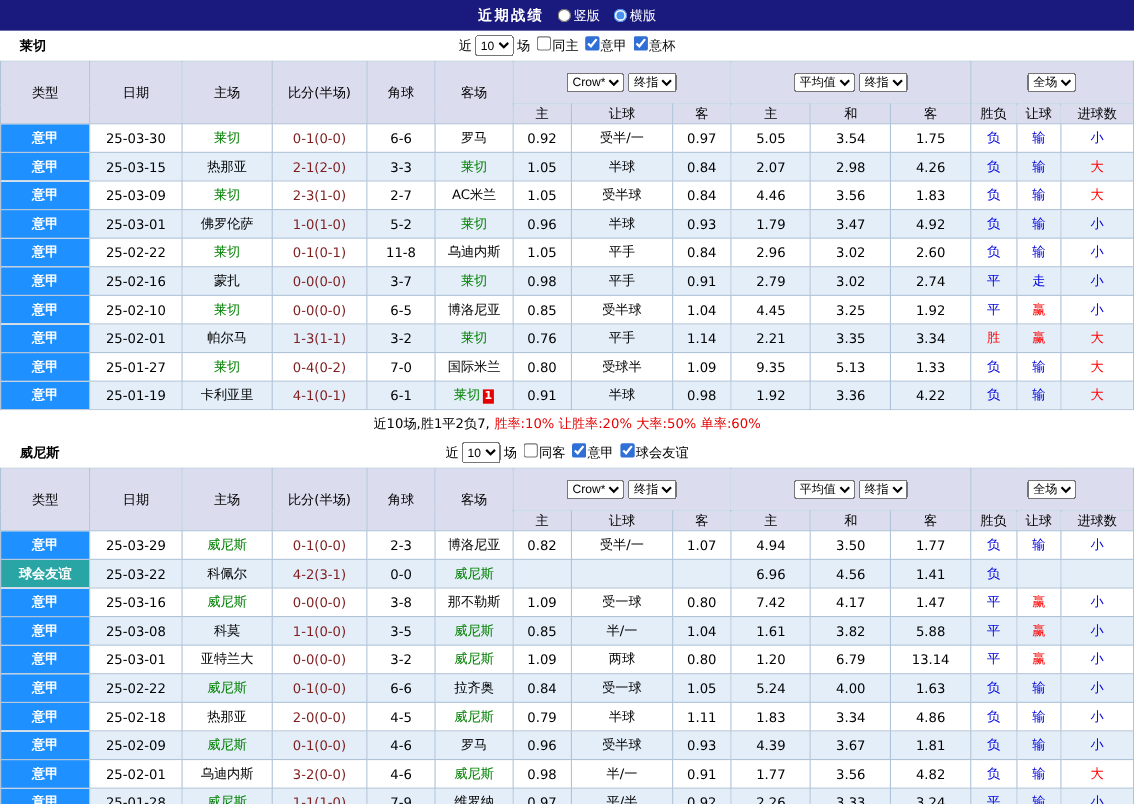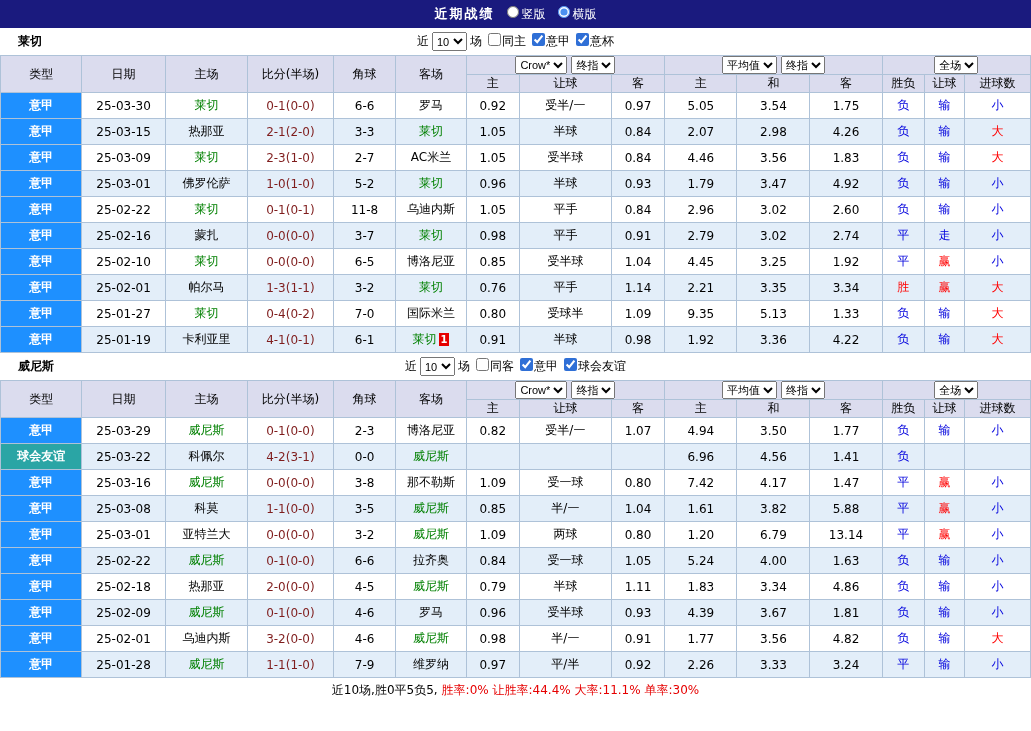--- a/index.html
+++ b/index.html
@@ -1,37 +1,37 @@
 <!DOCTYPE html>
 <html><head>
 <meta charset="utf-8">
 <style>
   *{box-sizing:border-box;margin:0;padding:0;}
   html,body{background:#fff;}
   body{width:1031px;font-family:"DejaVu Sans","Liberation Sans",sans-serif;font-size:12px;color:#000;}
   
   .topbar{height:28px;background:#1a1a7e;display:flex;align-items:center;justify-content:center;gap:12px;color:#fff;}
   .topbar .title{font-weight:bold;font-size:13px;letter-spacing:2px;}
-  .topbar label{display:flex;align-items:flex-start;gap:3px;font-size:12px;cursor:pointer;}
+  .topbar label{display:flex;align-items:center;gap:3px;font-size:12px;cursor:pointer;}
   .topbar input{width:12px;height:12px;accent-color:#4a90f0;margin:0;}
   
   .filter-row{position:relative;height:27px;background:#fff;display:flex;align-items:center;}
   .team-name{position:absolute;left:18px;font-weight:bold;font-size:12px;}
   .filter-controls{margin:0 auto;display:flex;align-items:center;gap:3px;font-size:12px;}
   .filter-controls select{height:19px;font-size:11px;}
   .filter-controls label{display:flex;align-items:flex-start;cursor:pointer;}
   .filter-controls input[type=checkbox]{width:13px;height:13px;accent-color:#2f6fd6;margin:0 1px 0 3px;}
   
   table.grid{width:100%;border-collapse:collapse;table-layout:fixed;}
   .grid th,.grid td{border:1px solid #aec2d8;text-align:center;height:26px;padding:0 1px;overflow:hidden;white-space:nowrap;}
   .grid thead th{background:#dbdcee;font-weight:normal;font-size:12px;}
   .grid tr.h1 th{height:19px;}
   .grid tr.h2 th{height:18px;}
   .selth{padding:0;}
-  .selth select{height:18px;font-size:11px;margin:0 2px;max-width:46%;}
+  .selth select{height:18px;font-size:11px;margin:10px 2px;max-width:46%;}
   .selth select.wide{max-width:48%;text-align:right;}
   tr.alt td{background:#e3eef9;}
   .grid td.type-cell{color:#fff;font-weight:bold;}
   .grid td.type-cell.league{background:#1e90ff;}
   .grid td.type-cell.friendly{background:#2aa5a5;}
   .score{color:#7f1d1d;}
   .team{color:#008000;}
   .c-red{color:#f00;}
   .c-blue{color:#0000dd;}
   .card-badge{display:inline-block;background:#e60000;color:#fff;font-size:10px;line-height:13px;min-width:10px;padding:0 2px;margin-left:2px;font-weight:bold;}
@@ -291,20 +291,24 @@
           <td>1.92</td>
           <td>3.36</td>
           <td>4.22</td>
           <td class="c-blue">负</td>
           <td class="c-blue">输</td>
           <td class="c-red">大</td>
         </tr>
       </tbody>
   </table>
 
+  <div class="summary-row">
+    <span class="sum-prefix">近10场,胜1平2负7,</span>
+    <span class="sum-rates">胜率:10% 让胜率:20% 大率:50% 单率:60%</span>
+  </div>
 </section>
 
 <section class="section">
   <div class="filter-row">
     <span class="team-name">威尼斯</span>
     <div class="filter-controls">
       <span>近</span>
       <select><option>10</option></select>
       <span>场</span>
       <label>

